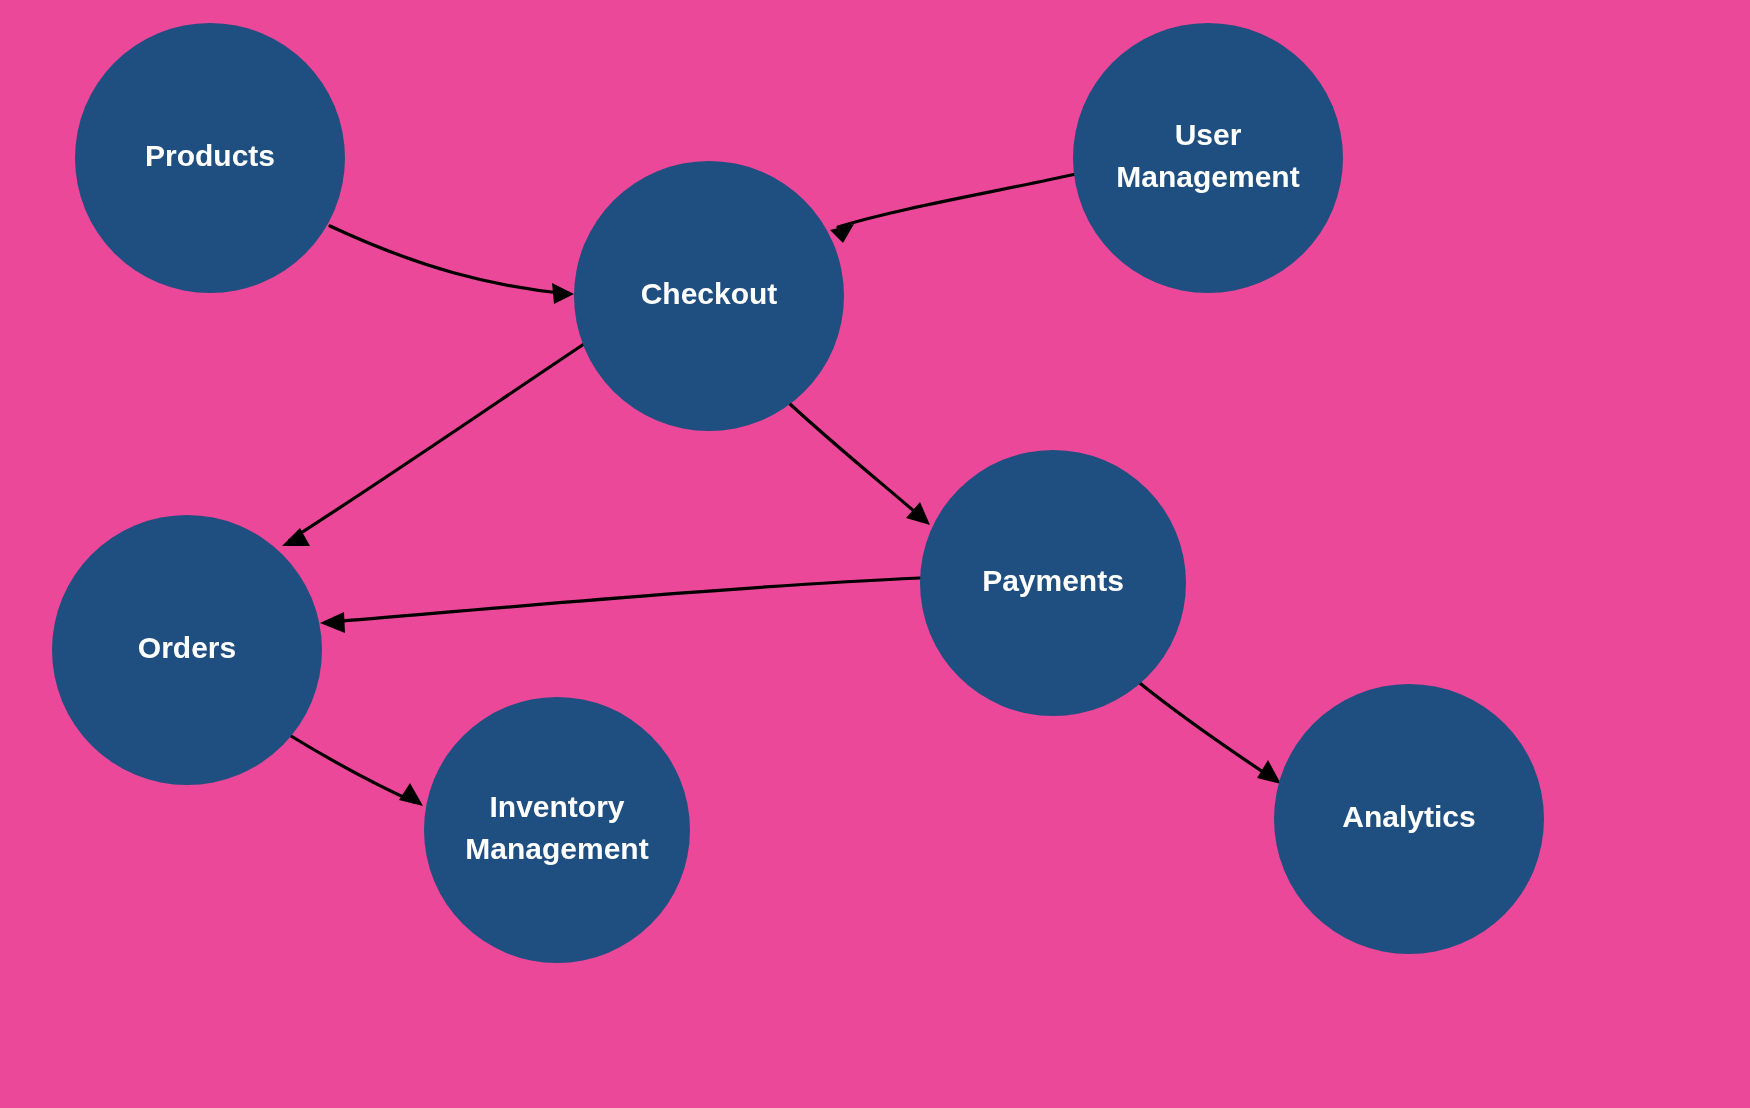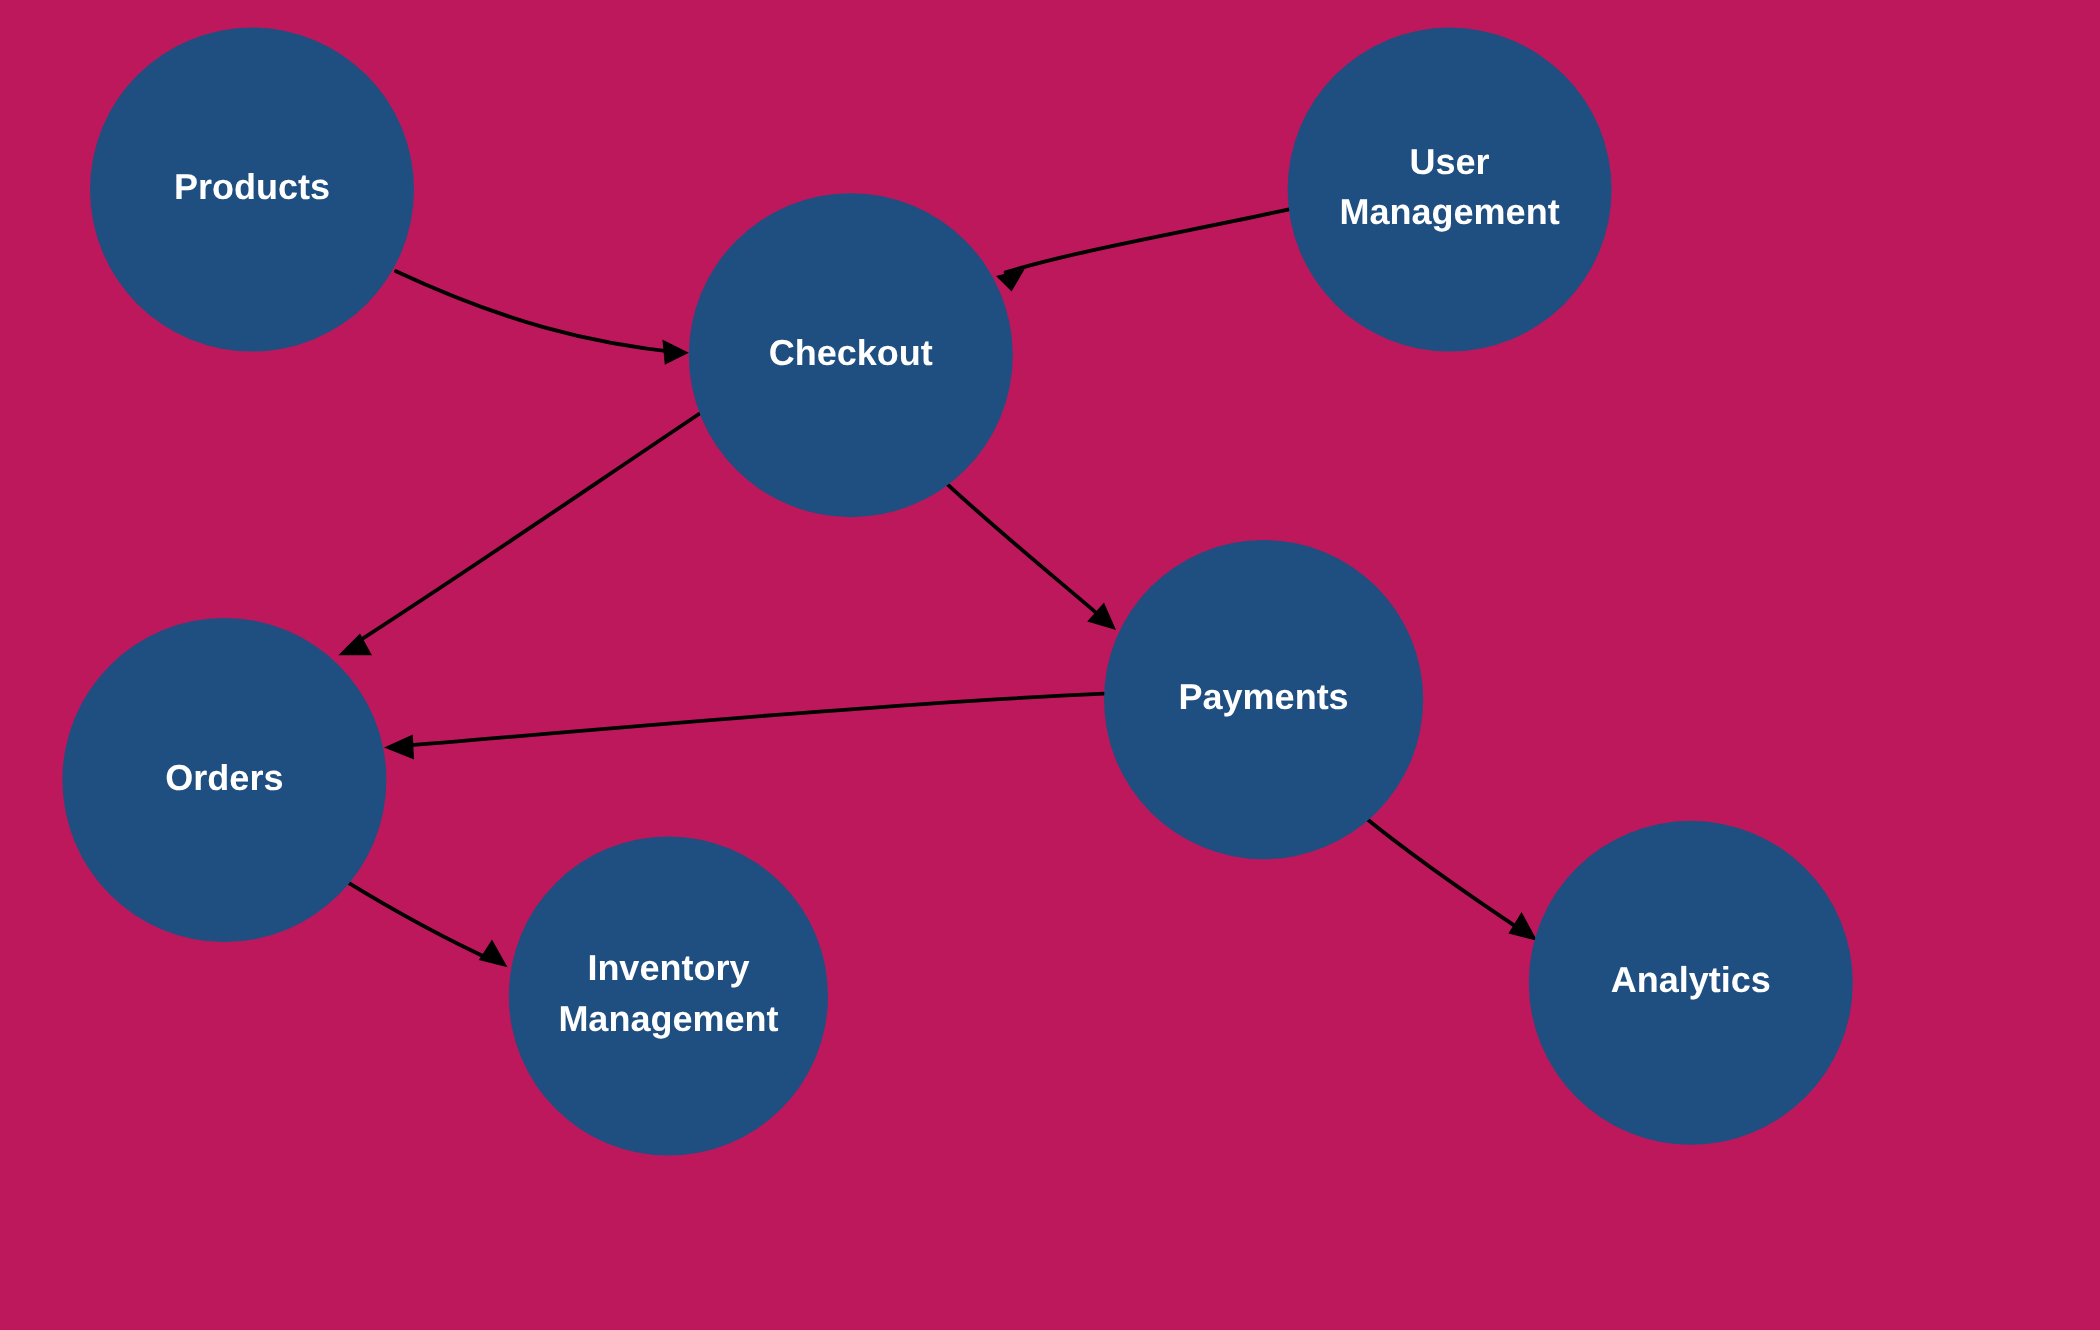--- a/index.html
+++ b/index.html
@@ -10,21 +10,21 @@
   body {
     width: 1750px;
     height: 1108px;
     overflow: hidden;
     font-family: "Liberation Sans", sans-serif;
   }
   #graph-canvas {
     position: relative;
     width: 1750px;
     height: 1108px;
-    background: #be185d;
+    background: #ec4899;
   }
   svg.graph-svg {
     display: block;
     width: 1750px;
     height: 1108px;
   }
   .node-circle {
     stroke: none;
   }
   .node-label {

